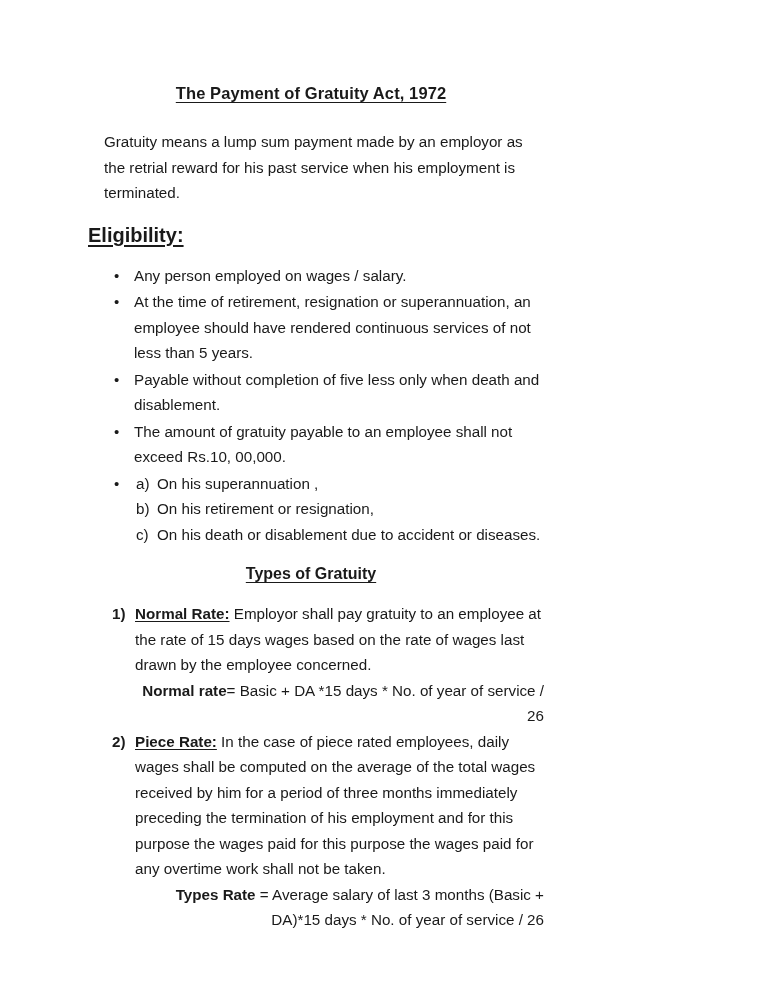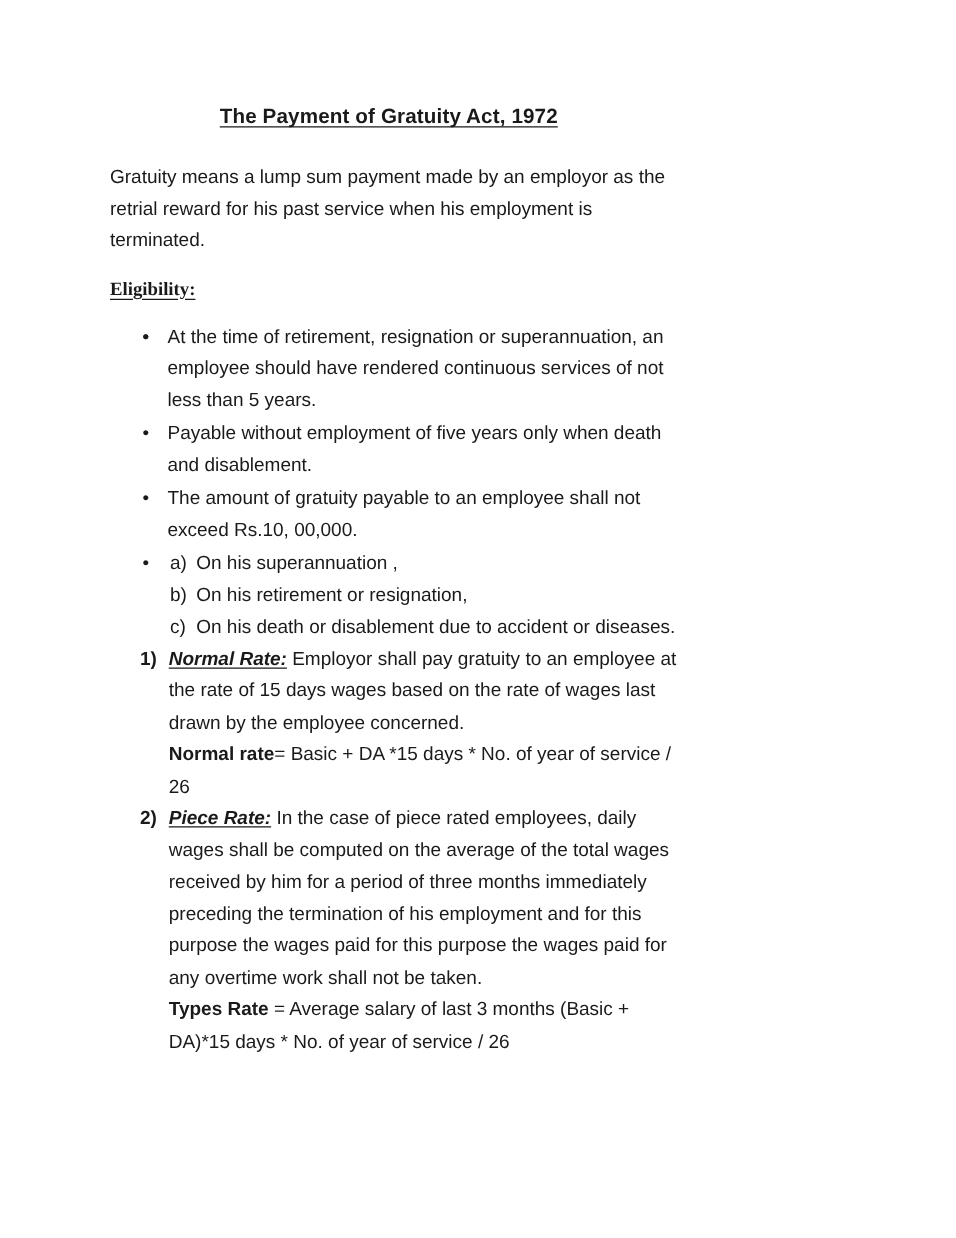--- a/index.html
+++ b/index.html
@@ -28,30 +28,29 @@
     font-weight: bold;
     text-decoration: underline;
     text-underline-offset: 3px;
     letter-spacing: 0.1px;
     margin: 0 0 26px 0;
     padding-right: 10px;
   }
   .para {
     font-size: 15.2px;
     line-height: 25.5px;
-    margin: 0 0 18px 0;
+    margin: 0 0 18px 16px;
     max-width: 582px;
   }
   .section-heading {
-    font-size: 15px;
+    font-size: 20px;
     font-weight: bold;
     text-decoration: underline;
     text-underline-offset: 3px;
     margin: 0 0 16px 0;
-    font-family: Liberation Serif, serif;
   }
   .center-heading {
     text-align: center;
     font-size: 16px;
     font-weight: bold;
     text-decoration: underline;
     text-underline-offset: 3px;
     margin: 18px 0 18px 0;
     padding-right: 10px;
   }
@@ -111,55 +110,56 @@
     left: 24px;
     top: 0;
     font-size: 15.2px;
     font-weight: bold;
     line-height: 25.5px;
   }
   .lead {
     font-weight: bold;
     text-decoration: underline;
     text-underline-offset: 2px;
-    font-style: italic;
   }
   .formula-label {
     font-weight: bold;
   }
   .formula-line {
     font-size: 15.2px;
     line-height: 25.5px;
+    text-align: right;
   }
   .nowrap-block {
     display: block;
   }
 </style>
 </head>
 <body>
 
 <div class="page">
 
   <h1 class="doc-title">The Payment of Gratuity Act, 1972</h1>
 
   <p class="para">Gratuity means a lump sum payment made by an employor as the retrial reward for his past service when his employment is terminated.</p>
 
   <h2 class="section-heading">Eligibility:</h2>
 
   <ul class="bullets">
     <li>
       <span class="dot">•</span>
+      <span>Any person employed on wages / salary.</span>
     </li>
     <li>
       <span class="dot">•</span>
       <span>At the time of retirement, resignation or superannuation, an employee should have rendered continuous services of not less than 5 years.</span>
     </li>
     <li>
       <span class="dot">•</span>
-      <span>Payable without employment of five years only when death and disablement.</span>
+      <span>Payable without completion of five less only when death and disablement.</span>
     </li>
     <li>
       <span class="dot">•</span>
       <span>The amount of gratuity payable to an employee shall not exceed Rs.10, 00,000.</span>
     </li>
     <li>
       <span class="dot">•</span>
     </li>
   </ul>
 
@@ -171,20 +171,21 @@
     <li>
       <span class="marker">b)</span>
       <span>On his retirement or resignation,</span>
     </li>
     <li>
       <span class="marker">c)</span>
       <span>On his death or disablement due to accident or diseases.</span>
     </li>
   </ol>
 
+  <h2 class="center-heading">Types of Gratuity</h2>
 
   <ol class="numbered">
     <li>
       <span class="marker">1)</span>
       <span class="lead">Normal Rate:</span><span> Employor shall pay gratuity to an employee at the rate of 15 days wages based on the rate of wages last drawn by the employee concerned.</span>
       <span class="nowrap-block formula-line">
         <span class="formula-label">Normal rate</span><span>= Basic + DA *15 days * No. of year of service / 26</span>
       </span>
     </li>
     <li>

